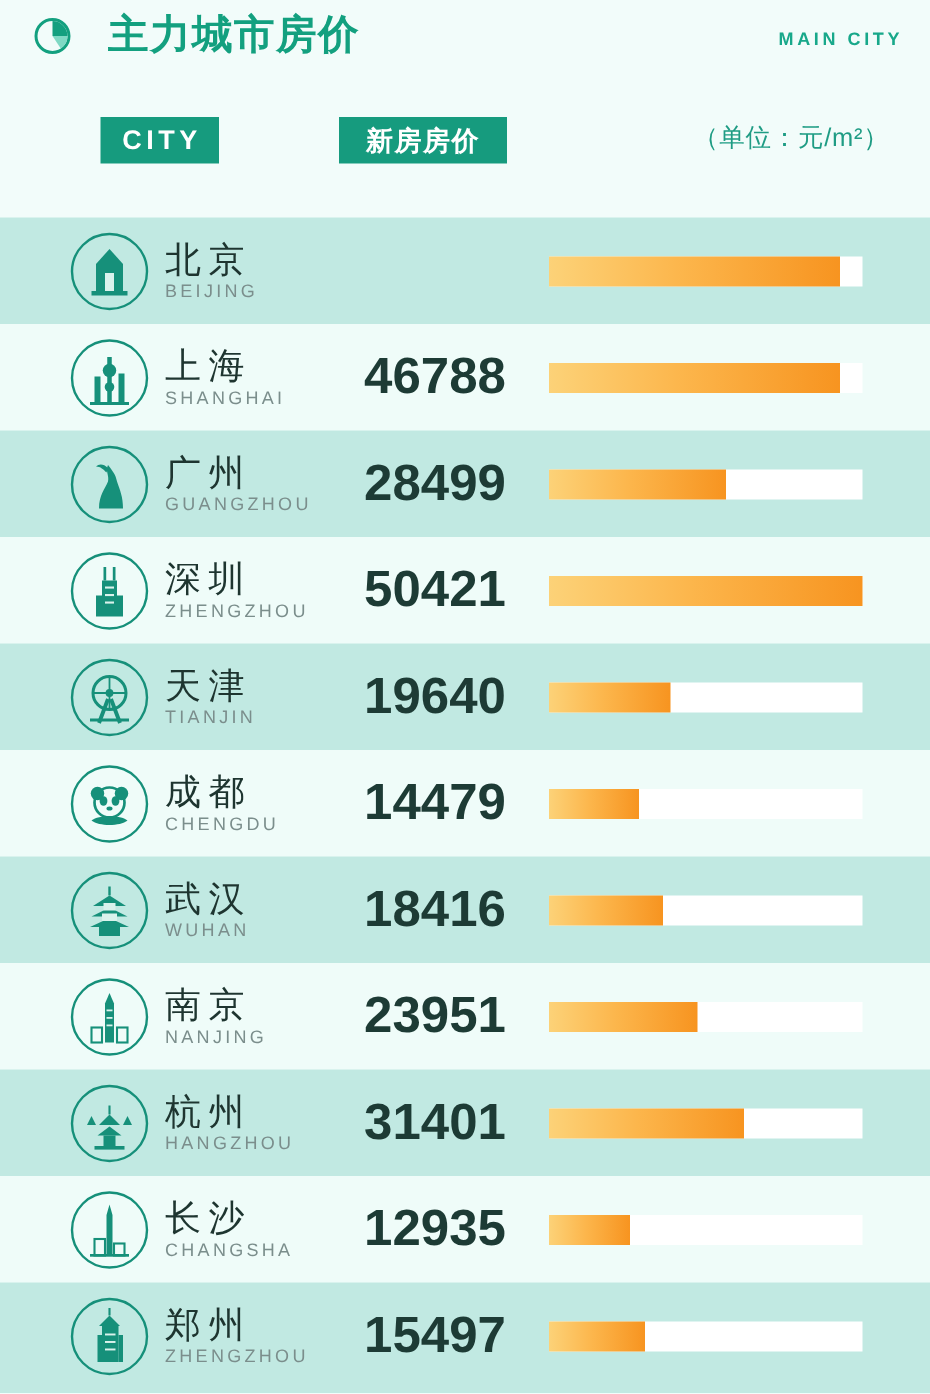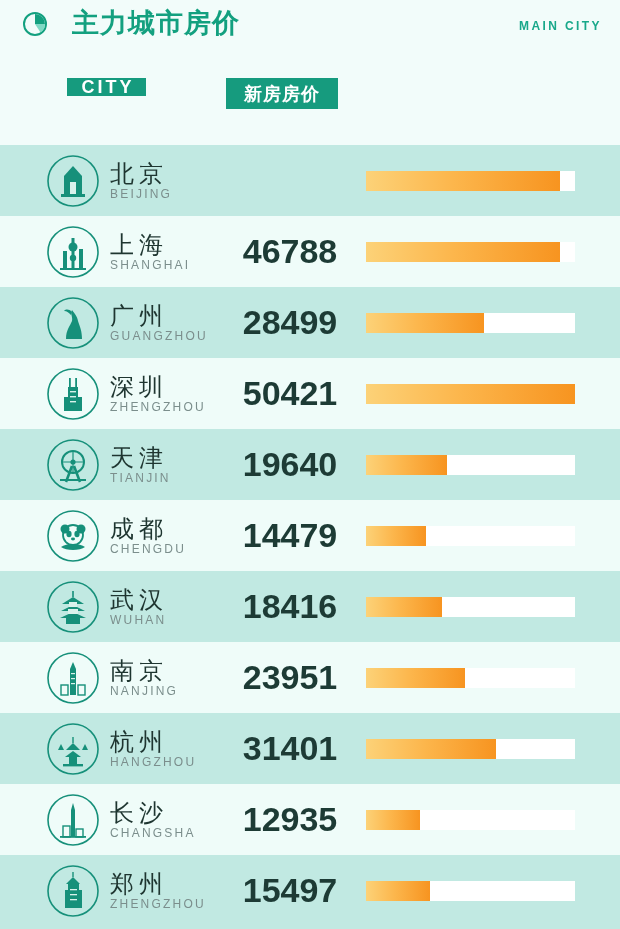--- a/index.html
+++ b/index.html
@@ -71,21 +71,21 @@
     font-weight: bold;
     display: flex;
     align-items: center;
     justify-content: center;
     box-sizing: border-box;
   }
   .pill-city {
     left: 67px;
     top: 2px;
     width: 79px;
-    height: 18px;
+    height: 31px;
     font-size: 18px;
     letter-spacing: 3px;
     padding-left: 3px;
   }
   .pill-price {
     left: 226px;
     top: 2px;
     width: 112px;
     height: 31px;
     font-size: 18px;
@@ -219,20 +219,21 @@
         </svg>
       </span>
       <span class="header-title">主力城市房价</span>
     </div>
     <div class="header-sub">MAIN CITY</div>
   </div>
 
   <div class="colhead">
     <div class="pill pill-city">CITY</div>
     <div class="pill pill-price">新房房价</div>
+    <div class="unit-label">（单位：元/m²）</div>
   </div>
 
   <div class="rows" id="rows-container">
       <div class="row band-a">
         <div class="city-cell">
           <span>
             <svg class="city-icon" viewBox="0 0 54 54" aria-hidden="true">
               <circle cx="27" cy="27" r="25" fill="none" stroke="#16907a" stroke-width="1.6"></circle>
               <path d="M18 40 L18 22 L27 12 L36 22 L36 40 Z" fill="#16907a"></path>
               <rect x="24" y="28" width="6" height="12" fill="#d9f2ec"></rect>

